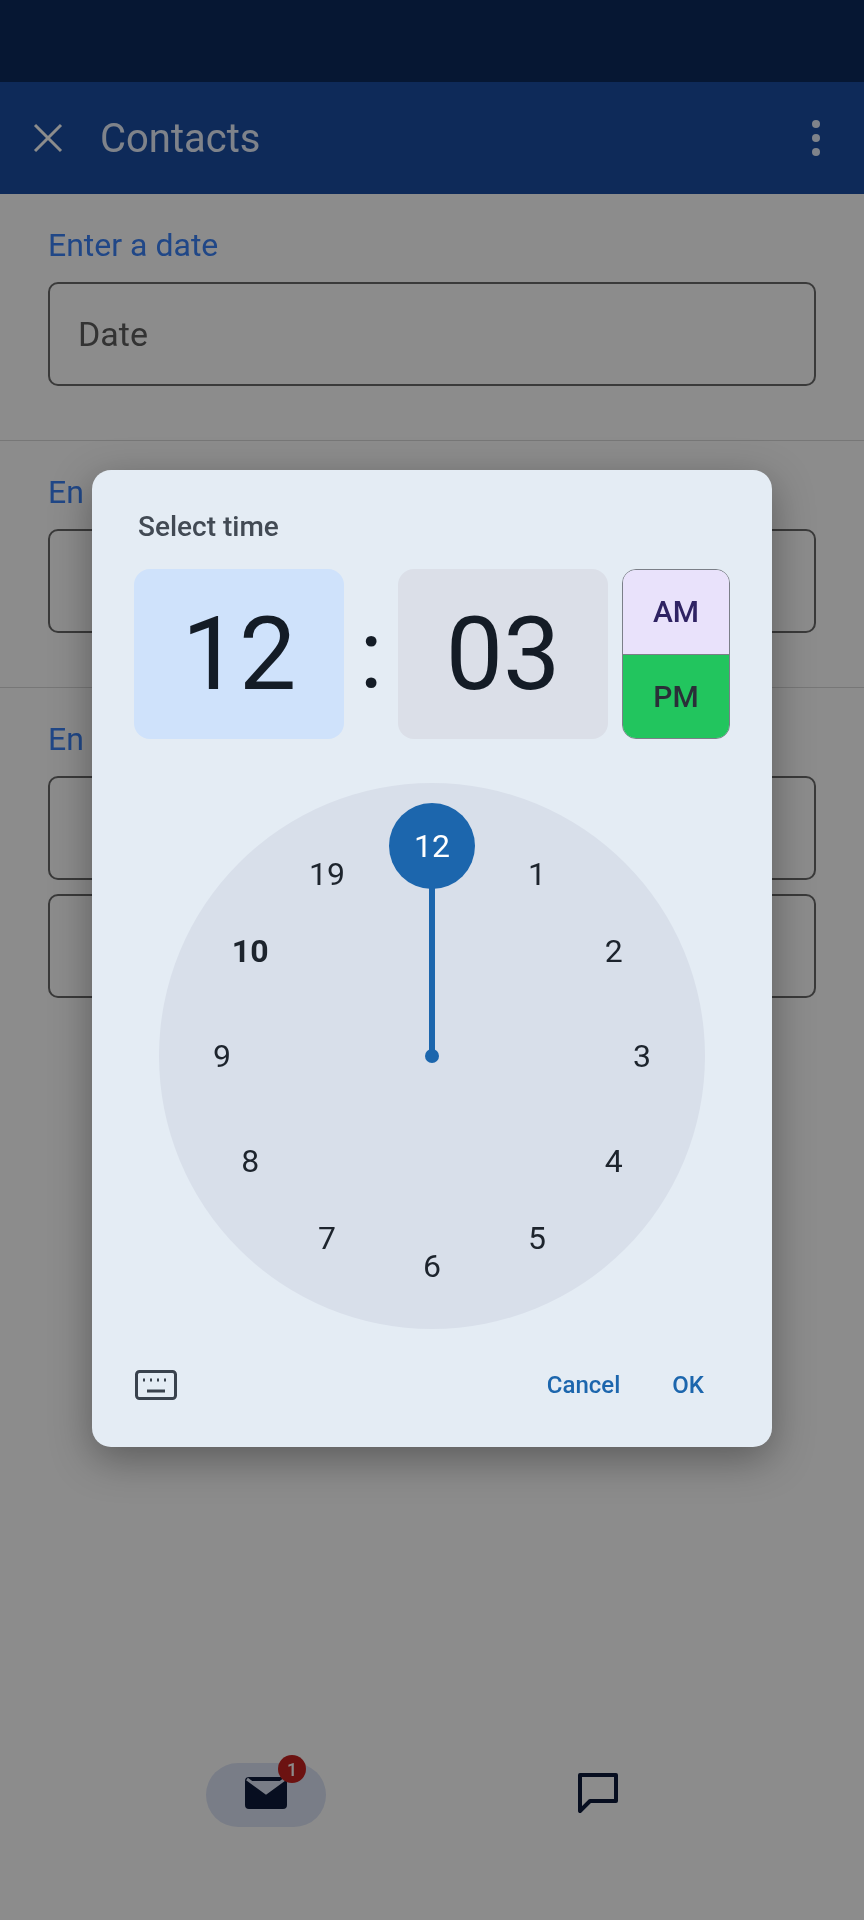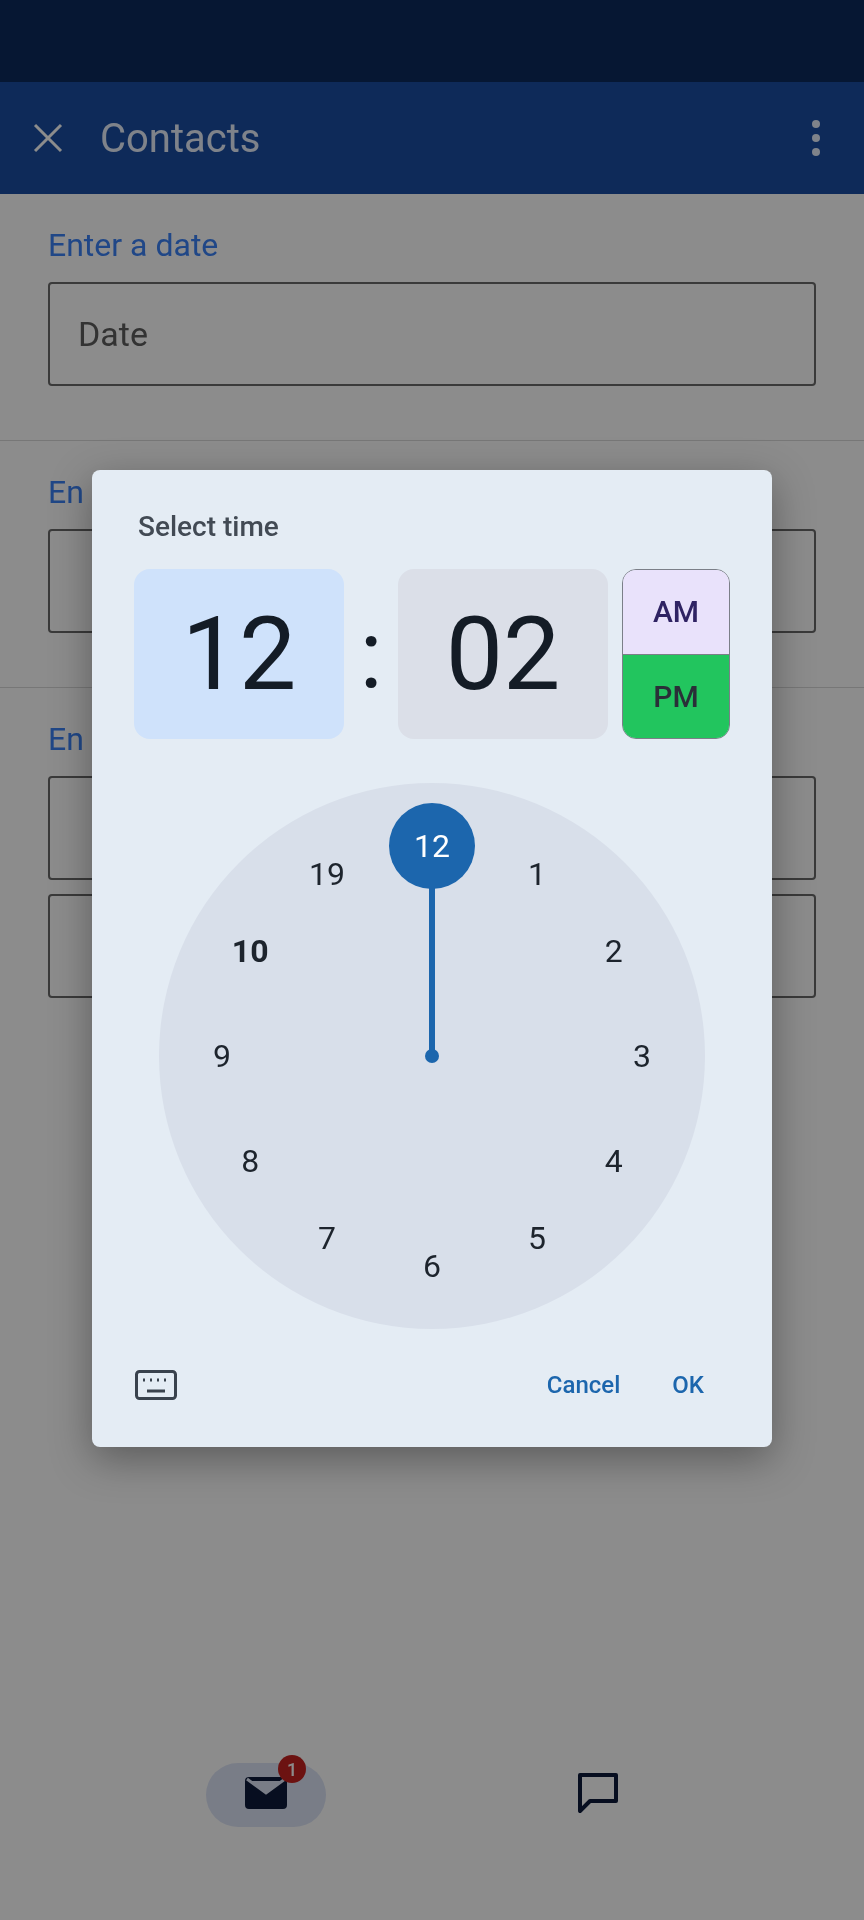--- a/index.html
+++ b/index.html
@@ -55,21 +55,21 @@
     border-bottom: 1px solid #d9d9d9;
   }
   .section.noborder { border-bottom: none; }
   .field-label {
     font-size: 32px;
     color: #3b82f6;
     margin-bottom: 18px;
   }
   .field-box {
     border: 2px solid #6a6a6a;
-    border-radius: 4px;
+    border-radius: 10px;
     height: 104px;
     display: flex;
     align-items: center;
     padding: 0 28px;
     font-size: 34px;
     color: #5d5d5d;
     margin-bottom: 14px;
   }
   .field-box.empty { color: #5d5d5d; }
   .scrim {
@@ -121,21 +121,21 @@
     justify-content: center;
     font-weight: 500;
   }
   
   .dialog {
     position: absolute;
     left: 92px;
     top: 470px;
     width: 680px;
     background: #e4ecf4;
-    border-radius: 8px;
+    border-radius: 19px;
     box-shadow: 0 12px 40px rgba(0,0,0,0.35);
     padding: 40px 42px 34px 42px;
   }
   .dialog-title {
     font-size: 28px;
     color: #424a54;
     font-weight: 500;
     margin-bottom: 26px;
     margin-left: 4px;
   }
@@ -319,21 +319,21 @@
 </div>
 
 <div class="scrim"></div>
 
 <div class="dialog">
   <div class="dialog-title">Select time</div>
 
   <div class="time-row">
     <div class="digit-box hour">12</div>
     <div class="colon">:</div>
-    <div class="digit-box minute">02</div>
+    <div class="digit-box minute">03</div>
     <div class="ampm">
       <button class="am">AM</button>
       <button class="pm">PM</button>
     </div>
   </div>
 
   <div class="clock-wrap">
     <div class="clock">
       <div class="hand"></div>
       <div class="center-dot"></div>

